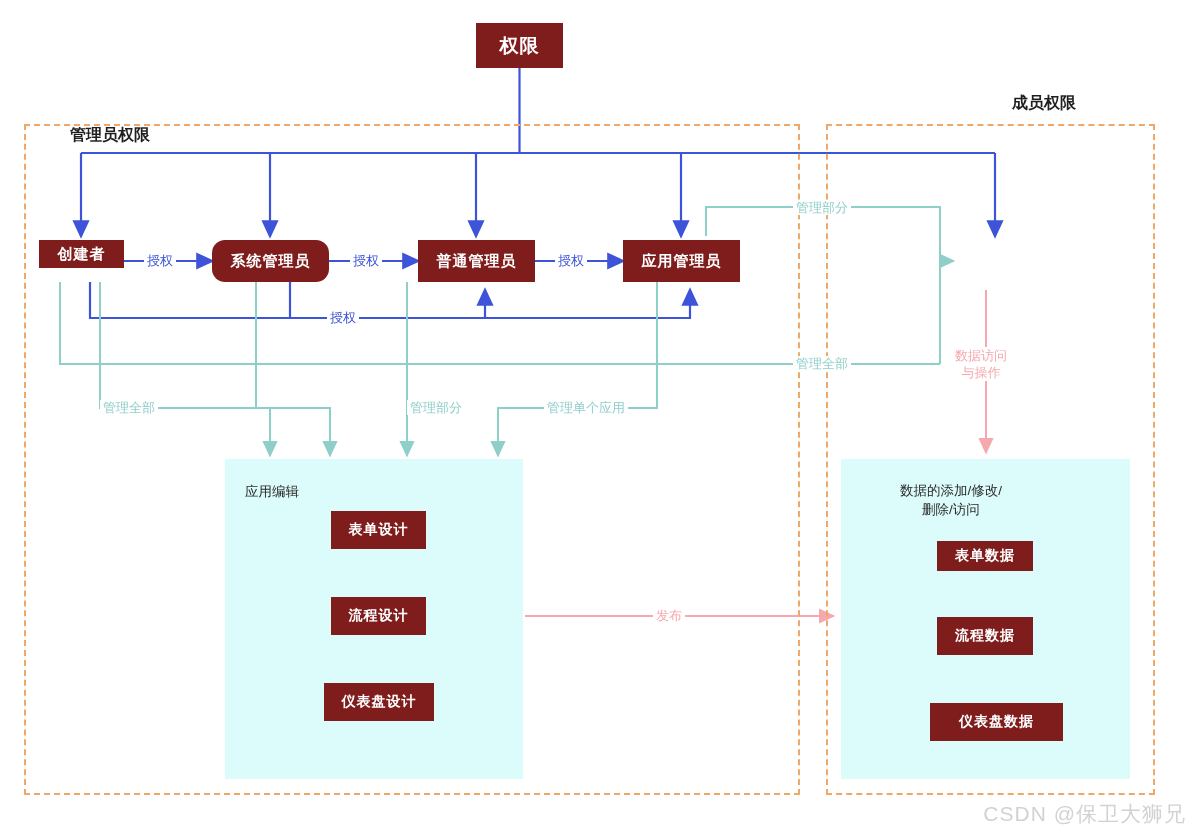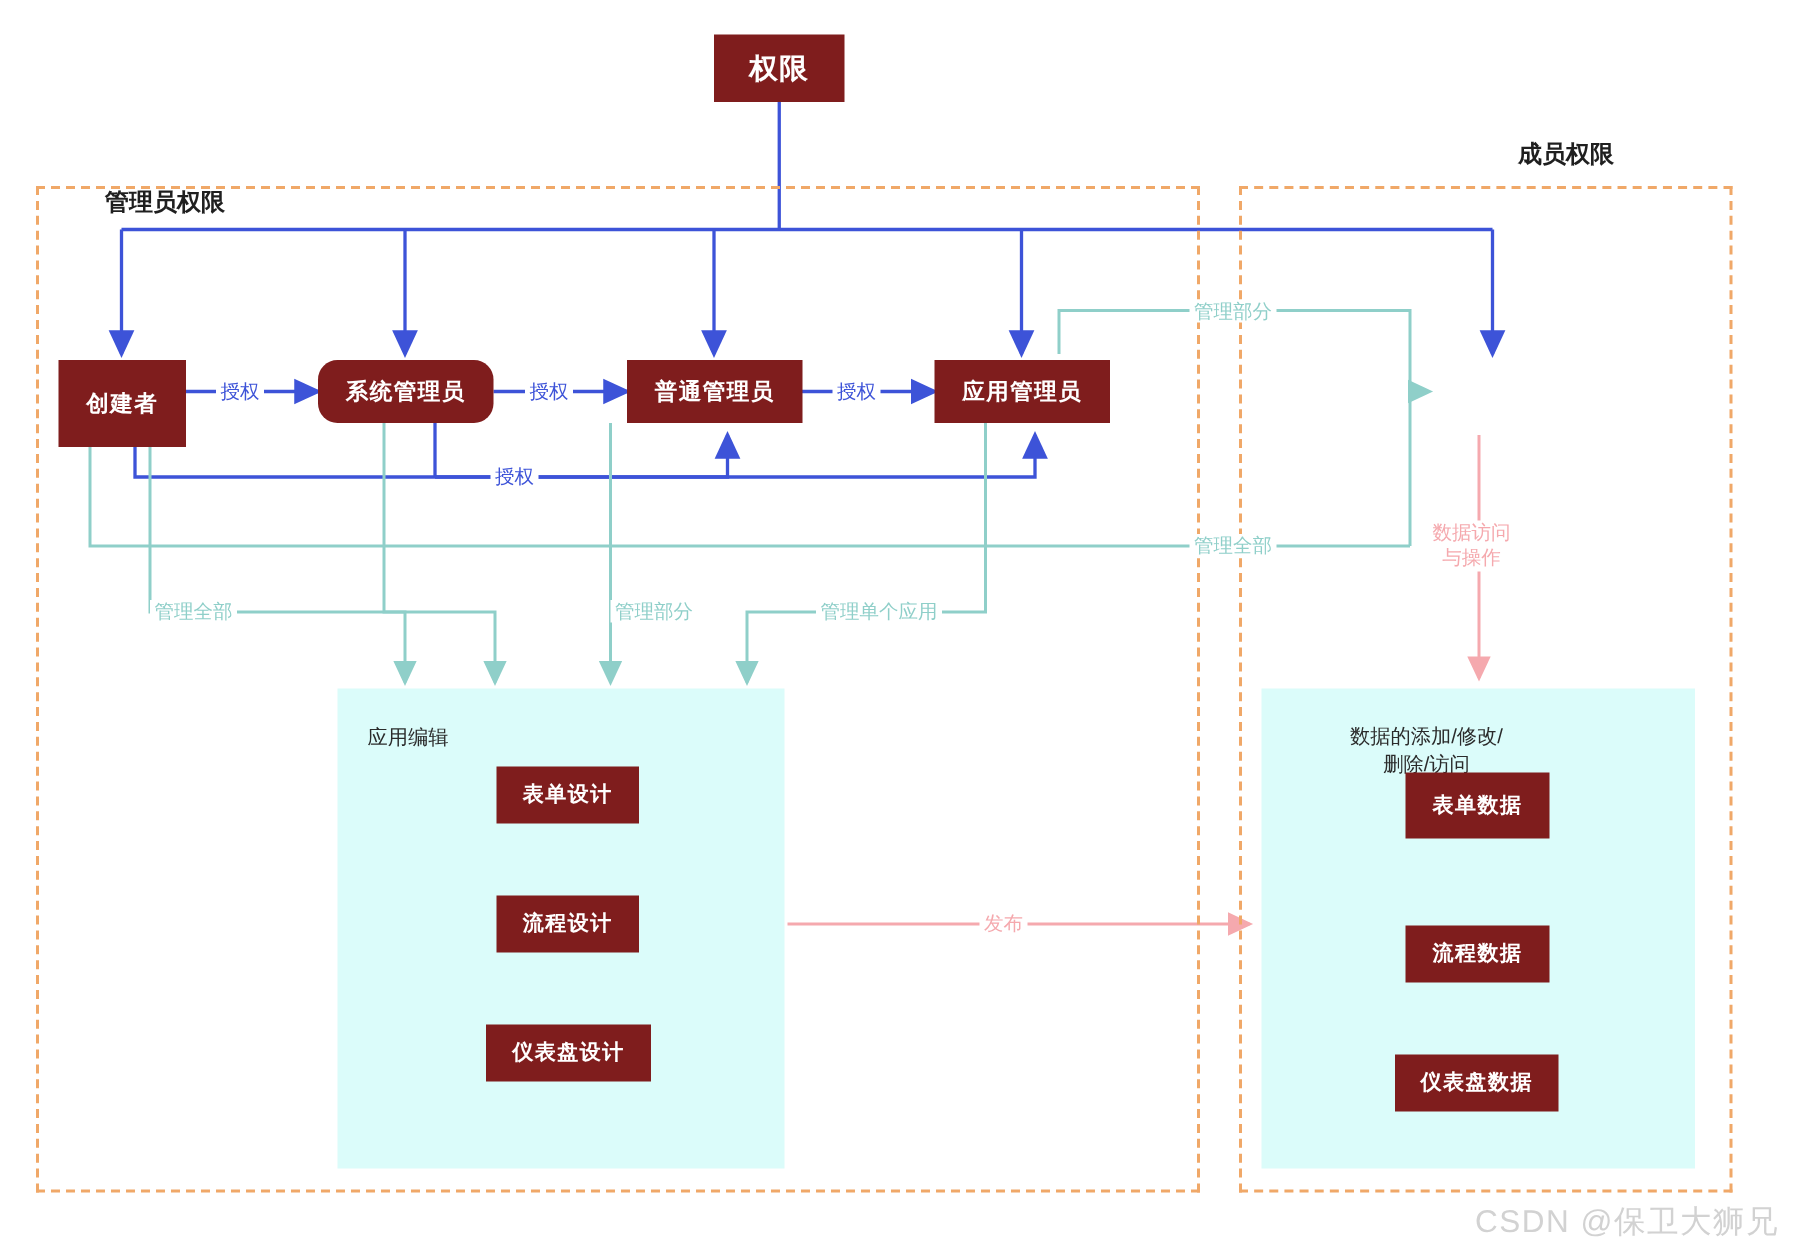--- a/index.html
+++ b/index.html
@@ -59,21 +59,21 @@
     position:absolute;
     font-size:13px;
     white-space:nowrap;
     background:#ffffff;
     padding:0 3px;
     line-height:15px;
   }
   .lbl.blue{color:#3D53D8;}
   .lbl.teal{color:#8FCFC9;}
   .lbl.pink{color:#F5A9AE;}
-  .lbl.pink.two{line-height:17px;text-align:center;white-space:pre-line;font-family:Liberation Mono, monospace;}
+  .lbl.pink.two{line-height:17px;text-align:center;white-space:pre-line;}
 </style>
 </head>
 <body>
 
 <div id="stage">
 
   <svg id="wires" viewBox="0 0 1200 832">
     <defs>
       <marker id="ab" markerWidth="9" markerHeight="9" refX="7.2" refY="4.5" orient="auto">
         <path d="M0,0.6 L8.4,4.5 L0,8.4 z" fill="#3D53D8"></path>
@@ -140,32 +140,32 @@
 
   <div class="panel" style="left:225px;top:459px;width:298px;height:320px;"></div>
   <div class="panel-caption" style="left:245px;top:482px;width:140px;text-align:left;">应用编辑</div>
 
   <div class="panel" style="left:841px;top:459px;width:289px;height:320px;"></div>
   <div class="panel-caption" style="left:851px;top:481px;width:200px;text-align:center;">数据的添加/修改/
 删除/访问</div>
 
   <div class="node big" style="left:476px;top:23px;width:87px;height:45px;">权限</div>
 
-  <div class="node role" style="left:39px;top:240px;width:85px;height:58px;">创建者</div>
+  <div class="node role" style="left:39px;top:240px;width:85px;height:28px;">创建者</div>
   <div class="node role" style="left:212px;top:240px;width:117px;height:42px;border-radius:13px;">系统管理员</div>
   <div class="node role" style="left:418px;top:240px;width:117px;height:42px;">普通管理员</div>
   <div class="node role" style="left:623px;top:240px;width:117px;height:42px;">应用管理员</div>
 
   <div class="node leaf" style="left:331px;top:511px;width:95px;height:38px;">表单设计</div>
   <div class="node leaf" style="left:331px;top:597px;width:95px;height:38px;">流程设计</div>
   <div class="node leaf" style="left:324px;top:683px;width:110px;height:38px;text-align:center;">仪表盘设计</div>
 
-  <div class="node leaf" style="left:937px;top:515px;width:96px;height:44px;text-align:right;">表单数据</div>
+  <div class="node leaf" style="left:937px;top:541px;width:96px;height:30px;text-align:right;">表单数据</div>
   <div class="node leaf" style="left:937px;top:617px;width:96px;height:38px;">流程数据</div>
-  <div class="node leaf" style="left:930px;top:703px;width:109px;height:38px;">仪表盘数据</div>
+  <div class="node leaf" style="left:930px;top:703px;width:133px;height:38px;">仪表盘数据</div>
 
   <div class="lbl blue" style="left:144px;top:253px;">授权</div>
   <div class="lbl blue" style="left:350px;top:253px;">授权</div>
   <div class="lbl blue" style="left:555px;top:253px;">授权</div>
   <div class="lbl blue" style="left:327px;top:310px;">授权</div>
 
   <div class="lbl teal" style="left:100px;top:400px;">管理全部</div>
   <div class="lbl teal" style="left:407px;top:400px;">管理部分</div>
   <div class="lbl teal" style="left:544px;top:400px;">管理单个应用</div>
 

